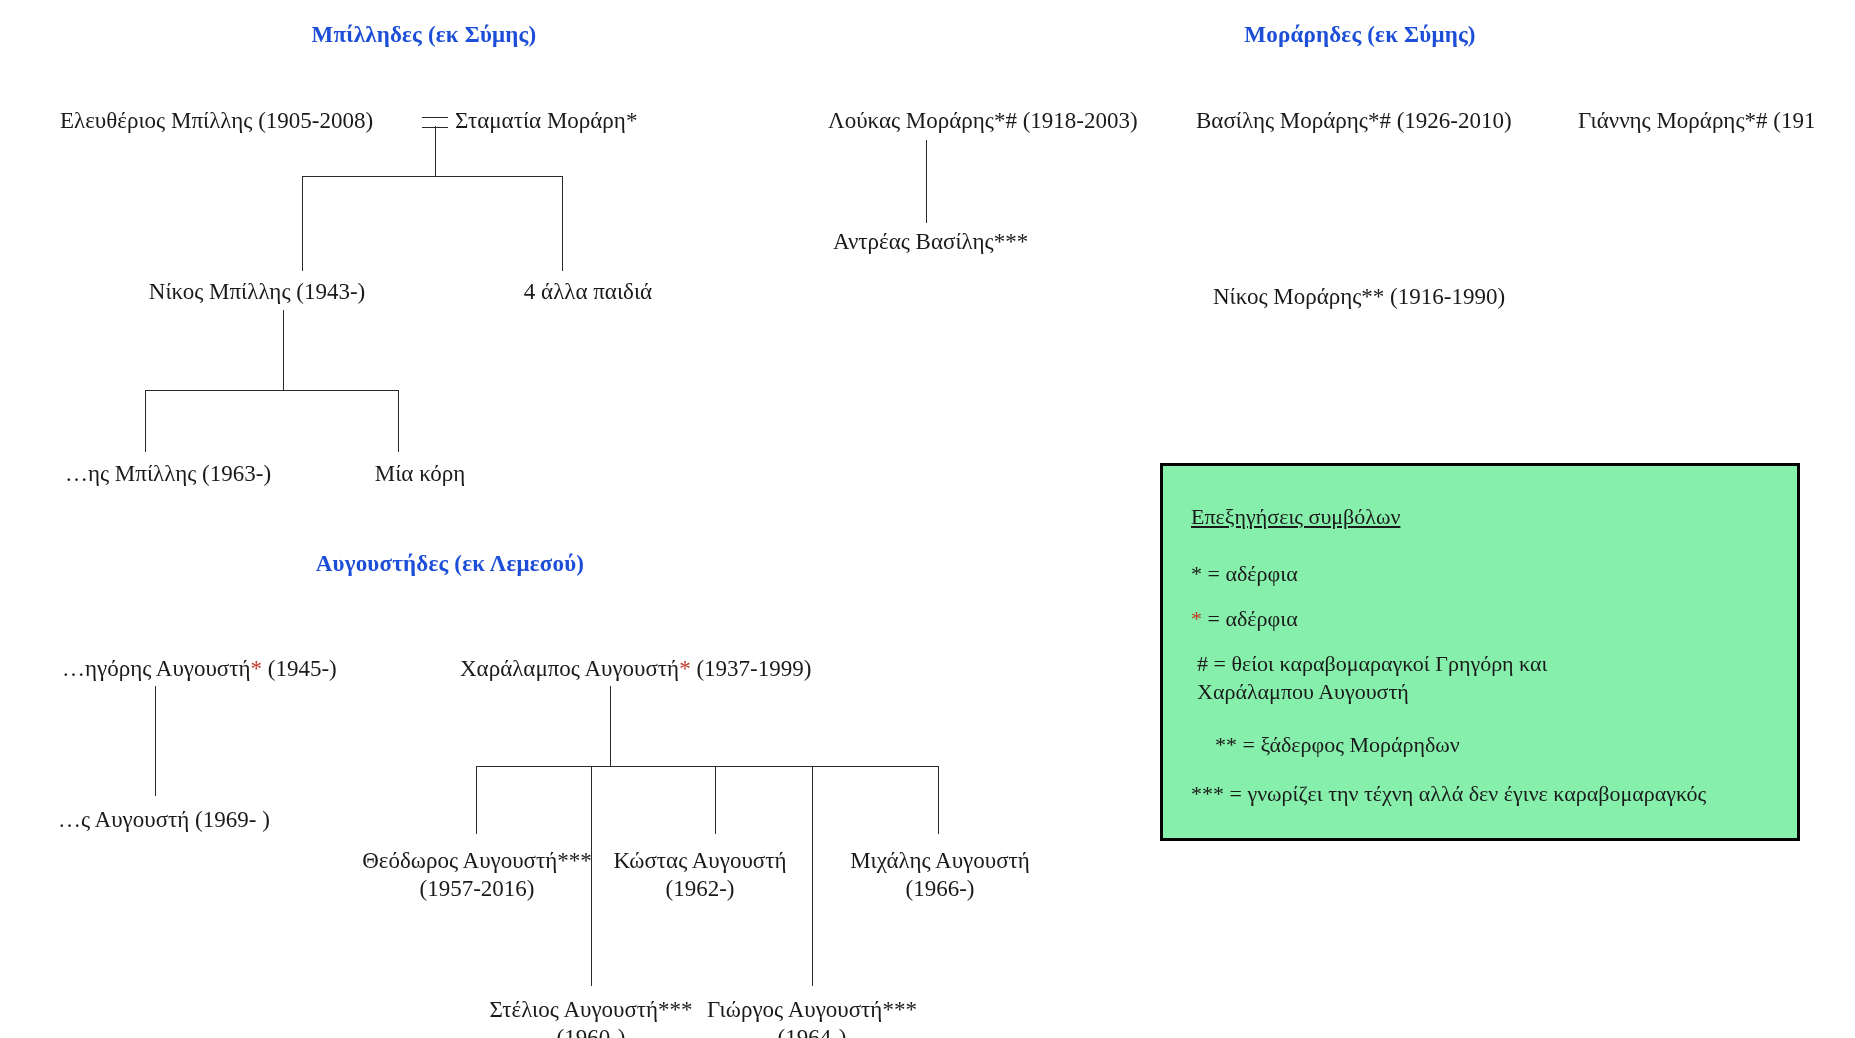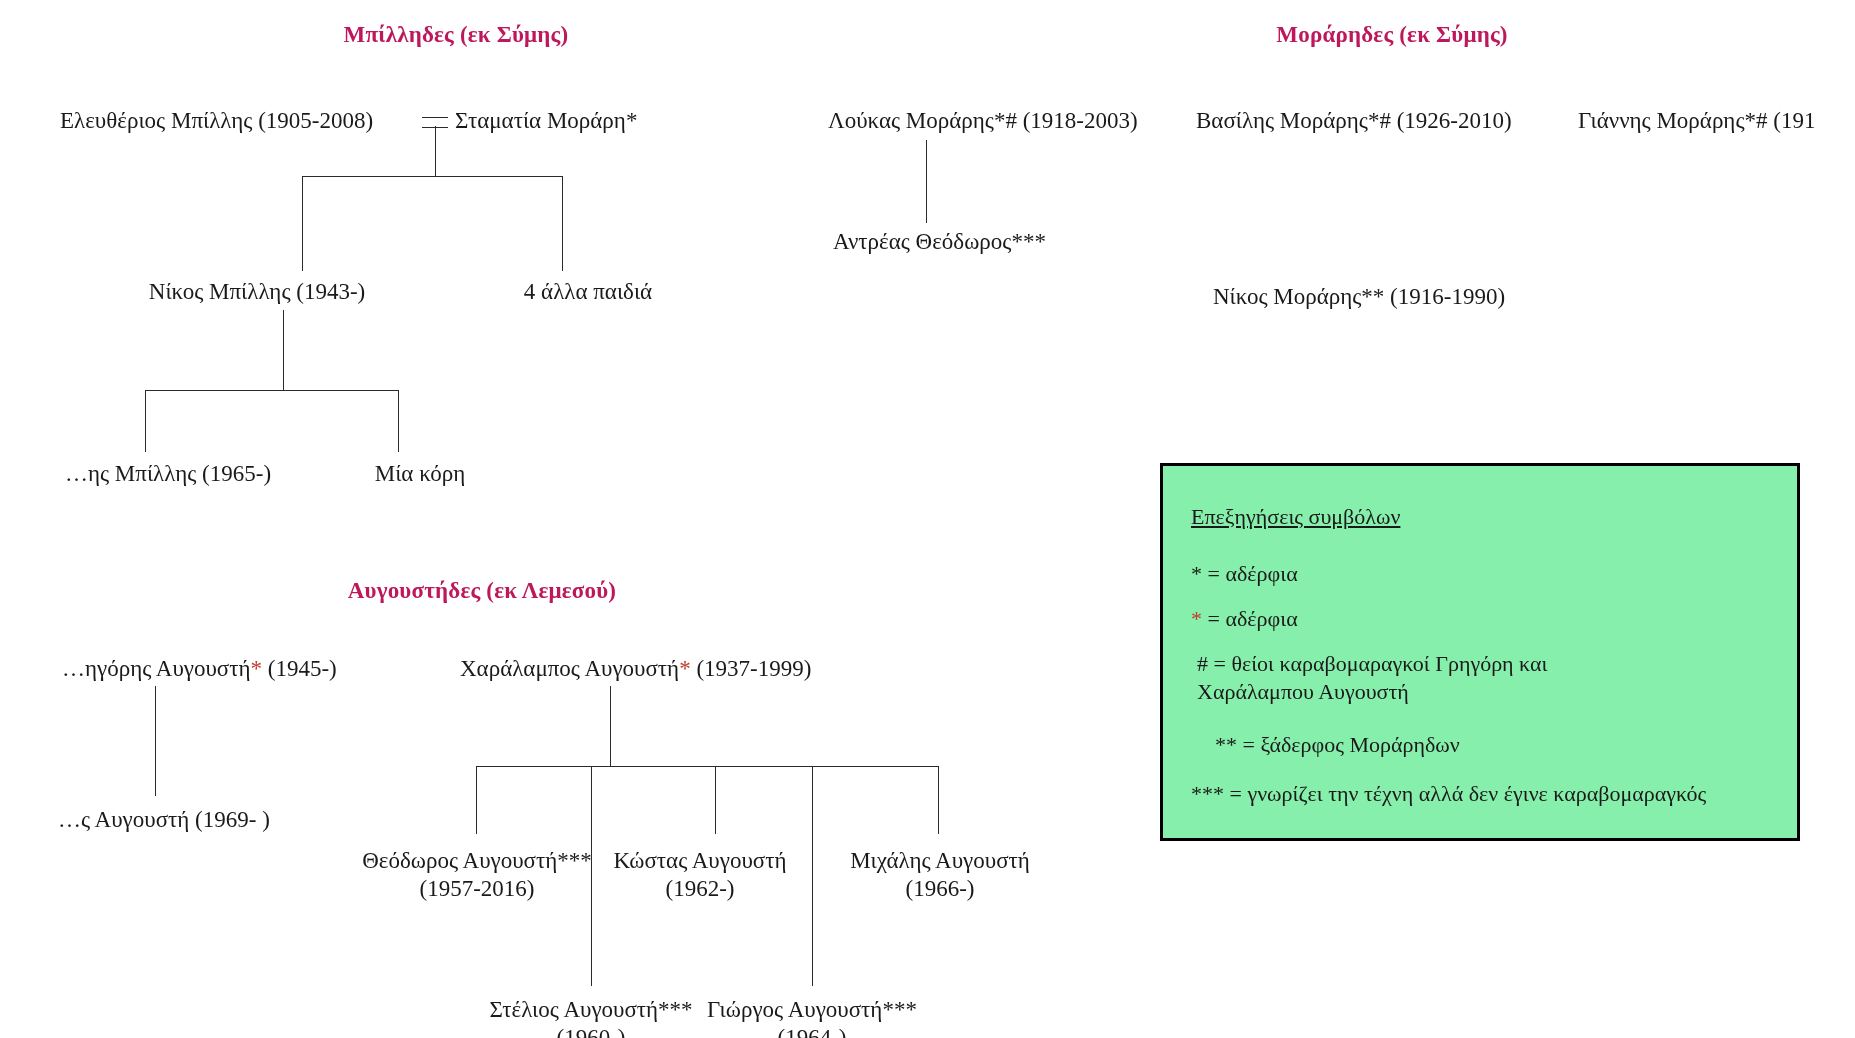--- a/index.html
+++ b/index.html
@@ -28,22 +28,21 @@
     text-align: center;
     transform: translateX(-50%);
   }
   .group-title {
     position: absolute;
     white-space: nowrap;
     font-size: 23px;
     font-weight: bold;
     letter-spacing: 0.2px;
     transform: translateX(-50%);
-    color: #be185d;
-    margin-left: 32px;
+    color: #1d4ed8;
   }
   .ast-red {
     color: #c0392b;
   }
   
   .vline {
     position: absolute;
     width: 0;
     border-left: 1.6px solid #2a2a2a;
   }
@@ -83,21 +82,21 @@
 </style>
 </head>
 <body>
 
 <div id="page">
 
   <div class="group-title" style="left:424px; top:22px;">Μπίλληδες (εκ Σύμης)</div>
 
   <div class="group-title" style="left:1360px; top:22px;">Μοράρηδες (εκ Σύμης)</div>
 
-  <div class="group-title" style="left:450px; top:578px;text-align:center;">Αυγουστήδες (εκ Λεμεσού)</div>
+  <div class="group-title" style="left:450px; top:551px;text-align:center;">Αυγουστήδες (εκ Λεμεσού)</div>
 
   <div class="node" style="left:60px; top:107px;">Ελευθέριος Μπίλλης (1905-2008)</div>
 
   <div class="marriage" style="left:422px; top:117px;"></div>
 
   <div class="node" style="left:455px; top:107px;"><span>Σταματία Μοράρη</span><span>*</span></div>
 
   <div class="vline" style="left:435px; top:126px; height:50px;"></div>
 
   <div class="hline" style="left:302px; top:176px; width:260px;"></div>
@@ -105,30 +104,30 @@
   <div class="vline" style="left:562px; top:176px; height:95px;"></div>
 
   <div class="node centered" style="left:257px; top:278px;">Νίκος Μπίλλης (1943-)</div>
   <div class="node centered" style="left:588px; top:278px;">4 άλλα παιδιά</div>
 
   <div class="vline" style="left:283px; top:310px; height:80px;"></div>
   <div class="hline" style="left:145px; top:390px; width:253px;"></div>
   <div class="vline" style="left:145px; top:390px; height:62px;"></div>
   <div class="vline" style="left:398px; top:390px; height:62px;"></div>
 
-  <div class="node centered" style="left:168px; top:460px;">…ης Μπίλλης (1965-)</div>
+  <div class="node centered" style="left:168px; top:460px;">…ης Μπίλλης (1963-)</div>
   <div class="node centered" style="left:420px; top:460px;">Μία κόρη</div>
 
   <div class="node" style="left:828px; top:107px;">Λούκας Μοράρης*# (1918-2003)</div>
   <div class="node" style="left:1196px; top:107px;">Βασίλης Μοράρης*# (1926-2010)</div>
   <div class="node" style="left:1578px; top:107px;">Γιάννης Μοράρης*# (191</div>
 
   <div class="vline" style="left:926px; top:140px; height:83px;"></div>
 
-  <div class="node" style="left:833px; top:228px;">Αντρέας Θεόδωρος***</div>
+  <div class="node" style="left:833px; top:228px;">Αντρέας Βασίλης***</div>
 
   <div class="node" style="left:1213px; top:283px;">Νίκος Μοράρης** (1916-1990)</div>
 
   <div class="node" style="left:62px; top:655px;"><span>…ηγόρης Αυγουστή</span><span class="ast-red">*</span><span> (1945-)</span></div>
 
   <div class="node" style="left:460px; top:655px;"><span>Χαράλαμπος Αυγουστή</span><span class="ast-red">*</span><span> (1937-1999)</span></div>
 
   <div class="vline" style="left:155px; top:686px; height:110px;"></div>
   <div class="node" style="left:58px; top:806px;">…ς Αυγουστή (1969- )</div>
 

